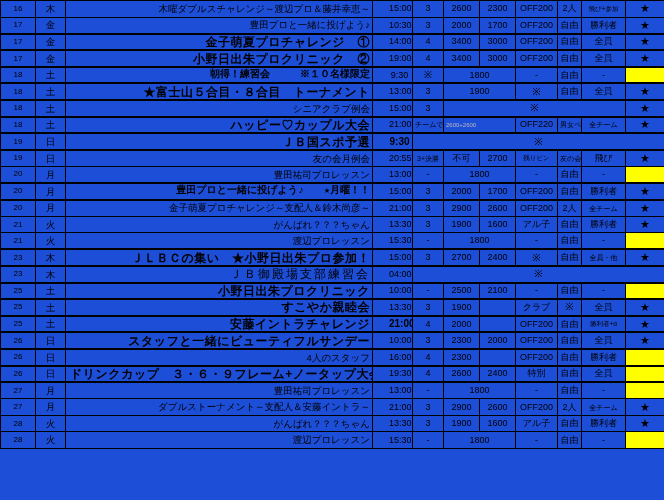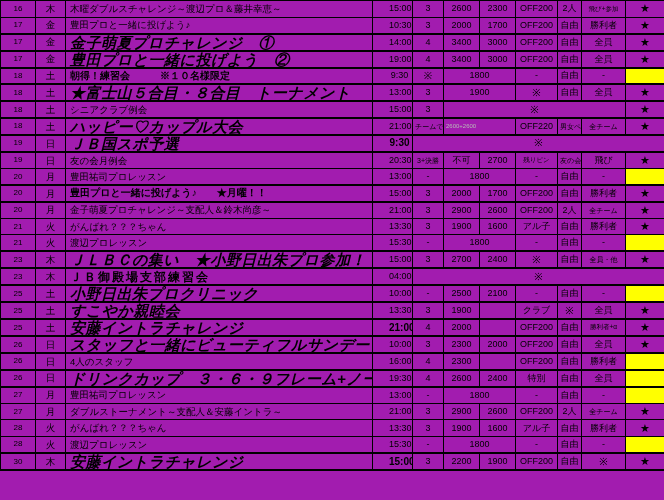--- a/index.html
+++ b/index.html
@@ -1,29 +1,29 @@
 <!DOCTYPE html>
 <html><head>
 <meta charset="utf-8">
 <style>
   html,body{margin:0;padding:0;background:#ffffff;}
   body{font-family:"Liberation Sans",sans-serif;color:#000;}
-  #sheet{width:664px;height:500px;overflow:hidden;background:#a21caf;}
+  #sheet{width:664px;height:500px;overflow:hidden;background:#1d4ed8;}
   table{border-collapse:collapse;table-layout:fixed;width:664px;}
   td{border:1px solid #000;height:15.6px;padding:0 2px;overflow:hidden;
      white-space:nowrap;font-size:9px;text-align:center;vertical-align:middle;
      box-sizing:border-box;line-height:1;}
   tr{height:16.6px;}
   tr.hl td{border-top-width:2px;border-bottom-width:2px;}
   td.date{font-size:8px;}
   td.day{font-size:9.5px;}
-  td.event{text-align:left;padding-left:4px;font-size:9.5px;}
-  td.event.b{font-weight:bold;font-size:10px;}
-  td.event.bi{font-weight:bold;font-style:italic;font-size:15px;letter-spacing:0.5px;}
-  td.event.lg{font-weight:700;font-size:12px;letter-spacing:2px;}
+  td.event{text-align:right;padding-left:4px;font-size:9.5px;}
+  td.event.b{font-weight:bold;font-size:10px;font-family:Liberation Mono, monospace;}
+  td.event.bi{font-weight:bold;font-size:12px;letter-spacing:0.5px;}
+  td.event.lg{font-weight:400;font-size:12px;letter-spacing:2px;}
   td.time{font-size:9px;padding-left:16px;}
   td.time.tb{font-weight:bold;font-size:10px;}
   td.sm{font-size:7px;}
   td.xs{font-size:6.5px;}
   td.tiny{font-size:6px;color:#b9b9b9;text-align:left;}
   td.star{font-size:11px;}
   td.yellow{background:#ffff00;}
   td.rei{font-size:10px;}
 </style>
 </head>
@@ -80,21 +80,21 @@
           <td class="">3400</td>
           <td class="">3000</td>
           <td class="">OFF200</td>
           <td class="">自由</td>
           <td class="">全員</td>
           <td class="star">★</td>
         </tr>
         <tr class="hl">
           <td class="date">17</td>
           <td class="day">金</td>
-          <td class="event bi">豊田プロと一緒に投げよう　②</td>
+          <td class="event bi">小野日出朱プロクリニック　②</td>
           <td class="time">19:00</td>
           <td class="">4</td>
           <td class="">3400</td>
           <td class="">3000</td>
           <td class="">OFF200</td>
           <td class="">自由</td>
           <td class="">全員</td>
           <td class="star">★</td>
         </tr>
         <tr>
@@ -146,21 +146,21 @@
           <td class="date">19</td>
           <td class="day">日</td>
           <td class="event bi">ＪＢ国スポ予選</td>
           <td class="time tb">9:30</td>
           <td class="rei" colspan="7">※</td>
         </tr>
         <tr>
           <td class="date">19</td>
           <td class="day">日</td>
           <td class="event ">友の会月例会</td>
-          <td class="time">20:30</td>
+          <td class="time">20:55</td>
           <td class="sm">3+決勝</td>
           <td class="">不可</td>
           <td class="">2700</td>
           <td class="xs">残りピン</td>
           <td class="sm">友の会</td>
           <td class="">飛び</td>
           <td class="star">★</td>
         </tr>
         <tr>
           <td class="date">20</td>
@@ -366,28 +366,15 @@
           <td class="day">火</td>
           <td class="event ">渡辺プロレッスン</td>
           <td class="time">15:30</td>
           <td class="">-</td>
           <td class="" colspan="2">1800</td>
           <td class="">-</td>
           <td class="">自由</td>
           <td class="">-</td>
           <td class="yellow"></td>
         </tr>
-        <tr class="hl">
-          <td class="date">30</td>
-          <td class="day">木</td>
-          <td class="event bi">安藤イントラチャレンジ</td>
-          <td class="time tb">15:00</td>
-          <td class="">3</td>
-          <td class="">2200</td>
-          <td class="">1900</td>
-          <td class="">OFF200</td>
-          <td class="">自由</td>
-          <td class="rei">※</td>
-          <td class="star">★</td>
-        </tr>
       </tbody>
   </table>
 </div>
 
 </body></html>

